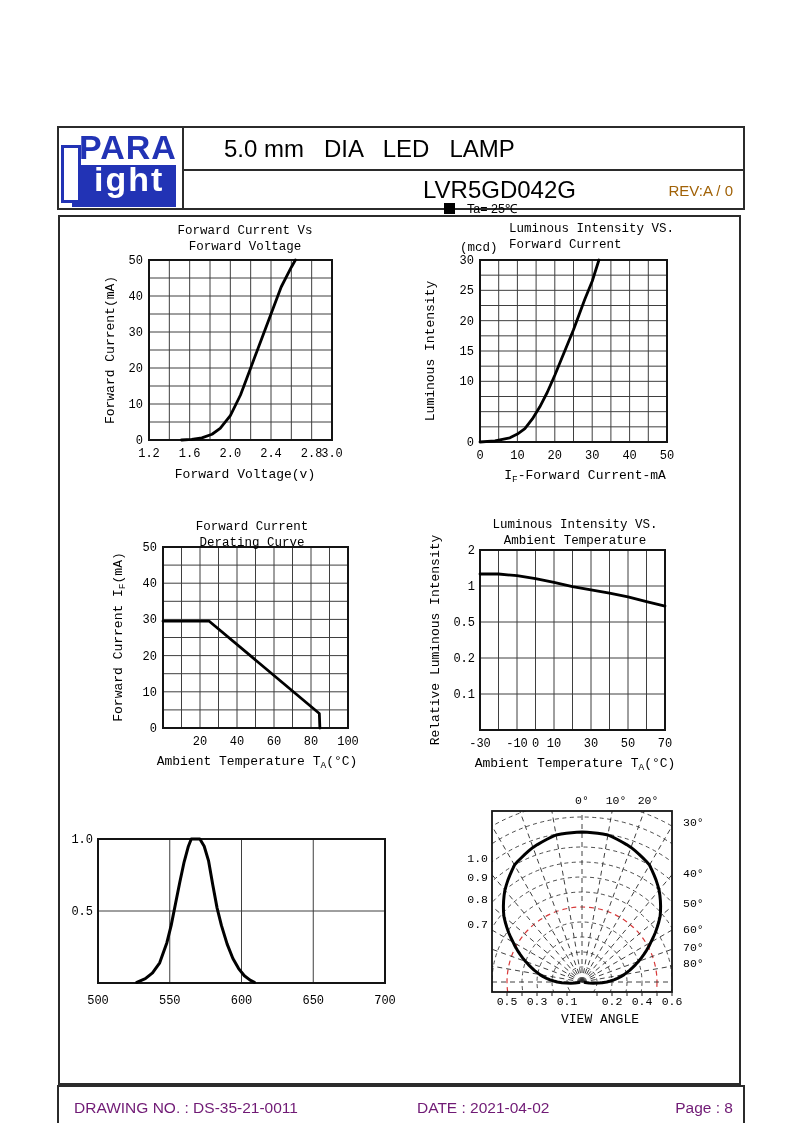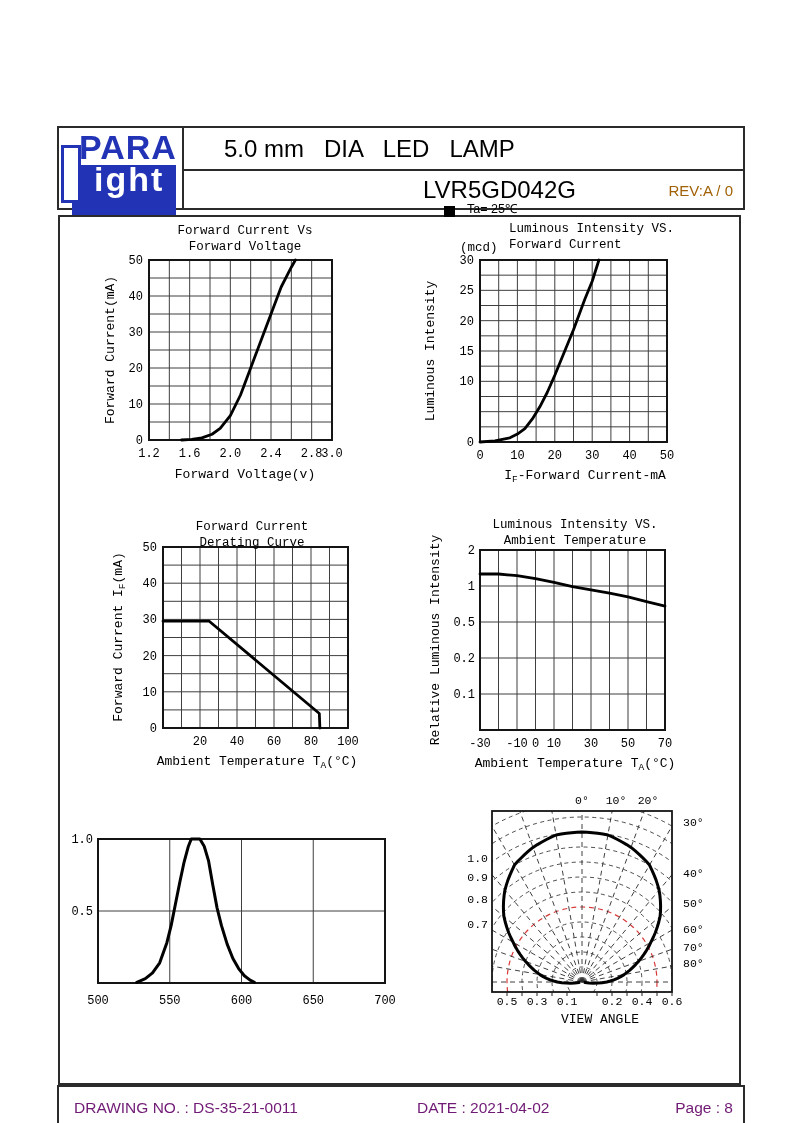--- a/index.html
+++ b/index.html
@@ -11,27 +11,27 @@
   .header-box{left:57px;top:79px;width:688px;height:84px;}
   .logo-cell{position:absolute;left:0;top:0;width:125px;height:100%;border-right:2px solid #2b2b2b;box-sizing:border-box;}
   .hdr-right{position:absolute;left:125px;top:0;right:0;height:100%;}
   .hdr-row1{position:absolute;left:0;top:0;right:0;height:41px;border-bottom:2px solid #2b2b2b;}
   .hdr-title{position:absolute;left:40px;top:7px;font-size:24px;color:#000;white-space:pre;text-align:center;}
   .hdr-part{position:absolute;left:72px;right:0;top:48px;text-align:center;font-size:24px;color:#000;}
   .hdr-rev{position:absolute;right:10px;top:54px;font-size:15px;color:#a16207;}
   
   .logo{position:absolute;left:5px;top:3px;width:118px;height:78px;}
   .logo-para{position:absolute;left:15px;top:-3px;font-weight:800;font-size:34px;letter-spacing:1px;color:#2233b5;}
-  .logo-box{position:absolute;left:8px;top:34px;width:104px;height:52px;background:#2233b5;}
+  .logo-box{position:absolute;left:8px;top:34px;width:104px;height:42px;background:#2233b5;}
   .logo-ight{position:absolute;left:22px;top:-5px;font-weight:800;font-size:34px;letter-spacing:2px;color:#fff;}
   .logo-L{position:absolute;left:-3px;top:14px;width:20px;height:58px;background:#fff;border:3px solid #2233b5;box-sizing:border-box;}
   
   .main-box{left:58px;top:168px;width:683px;height:870px;border-width:2.5px;background:transparent;}
   
-  .legend{left:444px;top:200px;display:flex;align-items:flex-end;gap:12px;font-size:12.5px;color:#000;}
+  .legend{left:444px;top:200px;display:flex;align-items:center;gap:12px;font-size:12.5px;color:#000;}
   .legend-sq{width:11px;height:11px;background:#000;display:inline-block;}
   
   .footer-box{left:57px;top:1038px;width:688px;height:45px;}
   .footer-box .ft{position:absolute;top:12px;font-size:15.5px;color:#701a75;}
   .ft-drawing{left:15px;}
   .ft-date{left:358px;}
   .ft-page{right:10px;}
   #charts svg{position:absolute;overflow:visible;}
   #charts text{fill:#000;}
 </style>

